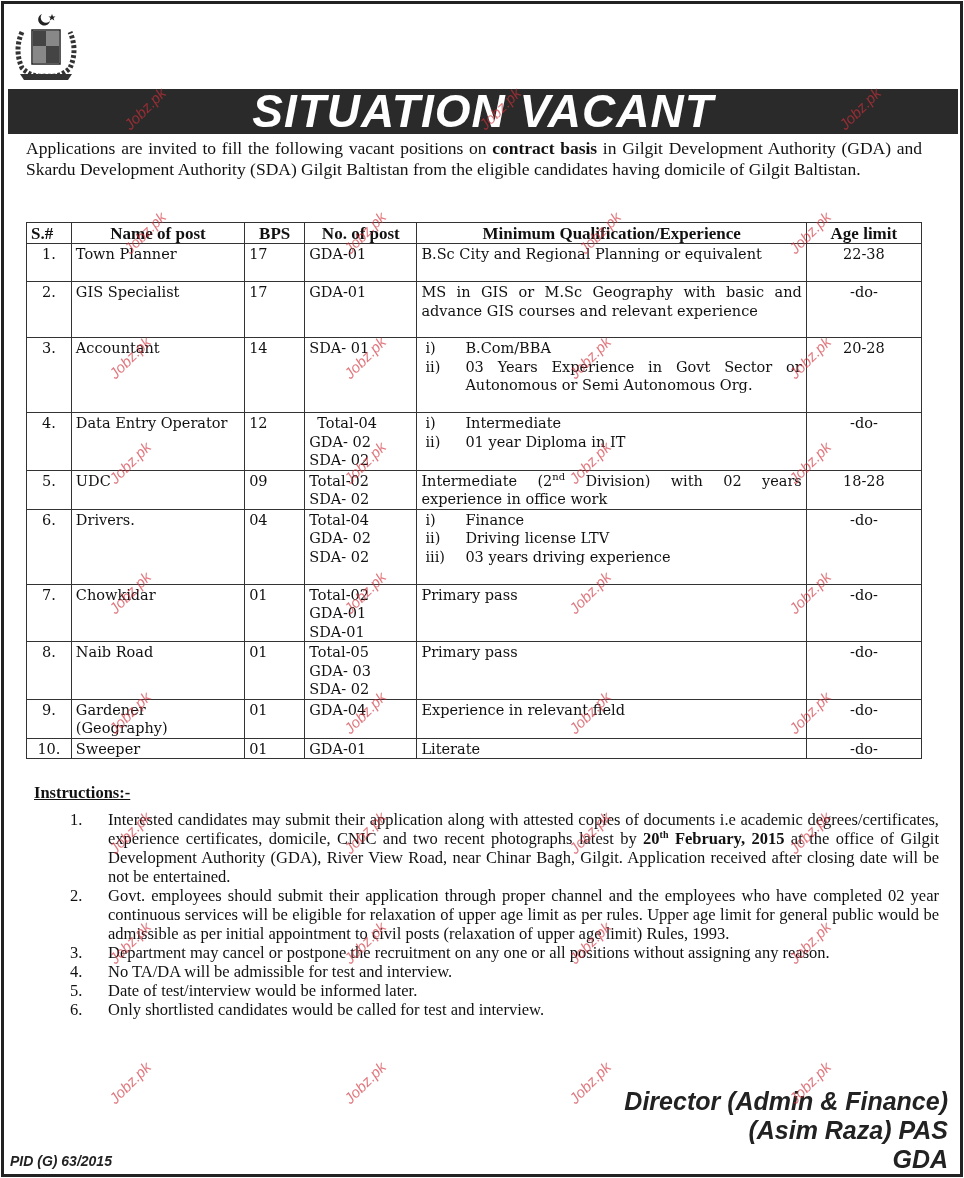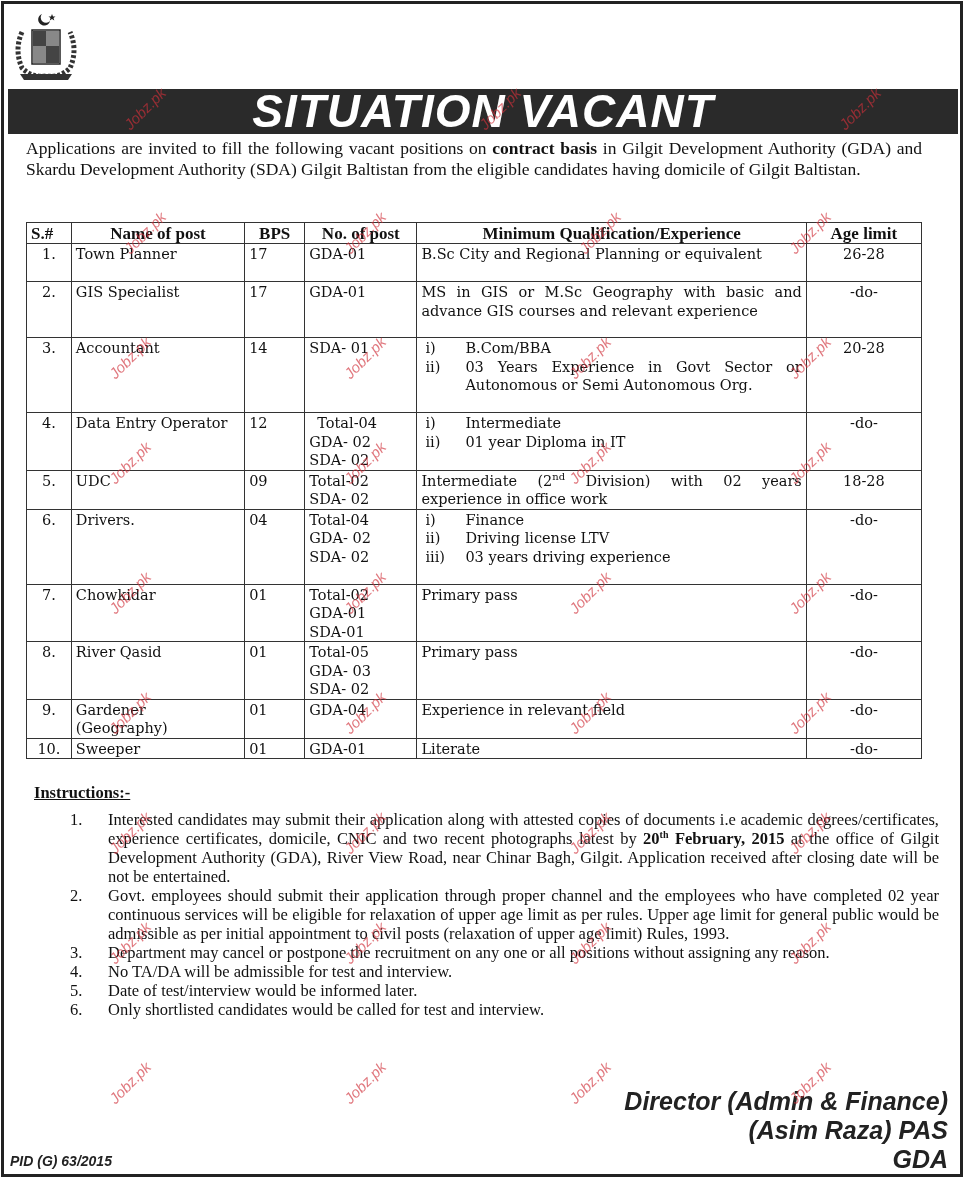--- a/index.html
+++ b/index.html
@@ -85,21 +85,21 @@
         <tr style="height: 38px;">
           <td class="c-sno">1.</td>
           <td class="c-name name">Town Planner</td>
           <td class="c-bps bps">17</td>
           <td class="c-nop nop">
             <div>GDA-01</div>
           </td>
           <td class="c-qual">
             <div class="qual-text">B.Sc City and Regional Planning or equivalent</div>
           </td>
-          <td class="c-age">26-28</td>
+          <td class="c-age">22-38</td>
         </tr>
         <tr style="height: 56px;">
           <td class="c-sno">2.</td>
           <td class="c-name name">GIS Specialist</td>
           <td class="c-bps bps">17</td>
           <td class="c-nop nop">
             <div>GDA-01</div>
           </td>
           <td class="c-qual">
             <div class="qual-text">MS in GIS or M.Sc Geography with basic and advance GIS courses and relevant experience</div>
@@ -185,21 +185,21 @@
             <div>GDA-01</div>
             <div>SDA-01</div>
           </td>
           <td class="c-qual">
             <div class="qual-text">Primary pass</div>
           </td>
           <td class="c-age">-do-</td>
         </tr>
         <tr style="height: 56px;">
           <td class="c-sno">8.</td>
-          <td class="c-name name">River Qasid</td>
+          <td class="c-name name">Naib Road</td>
           <td class="c-bps bps">01</td>
           <td class="c-nop nop">
             <div>Total-05</div>
             <div>GDA- 03</div>
             <div>SDA- 02</div>
           </td>
           <td class="c-qual">
             <div class="qual-text">Primary pass</div>
           </td>
           <td class="c-age">-do-</td>

